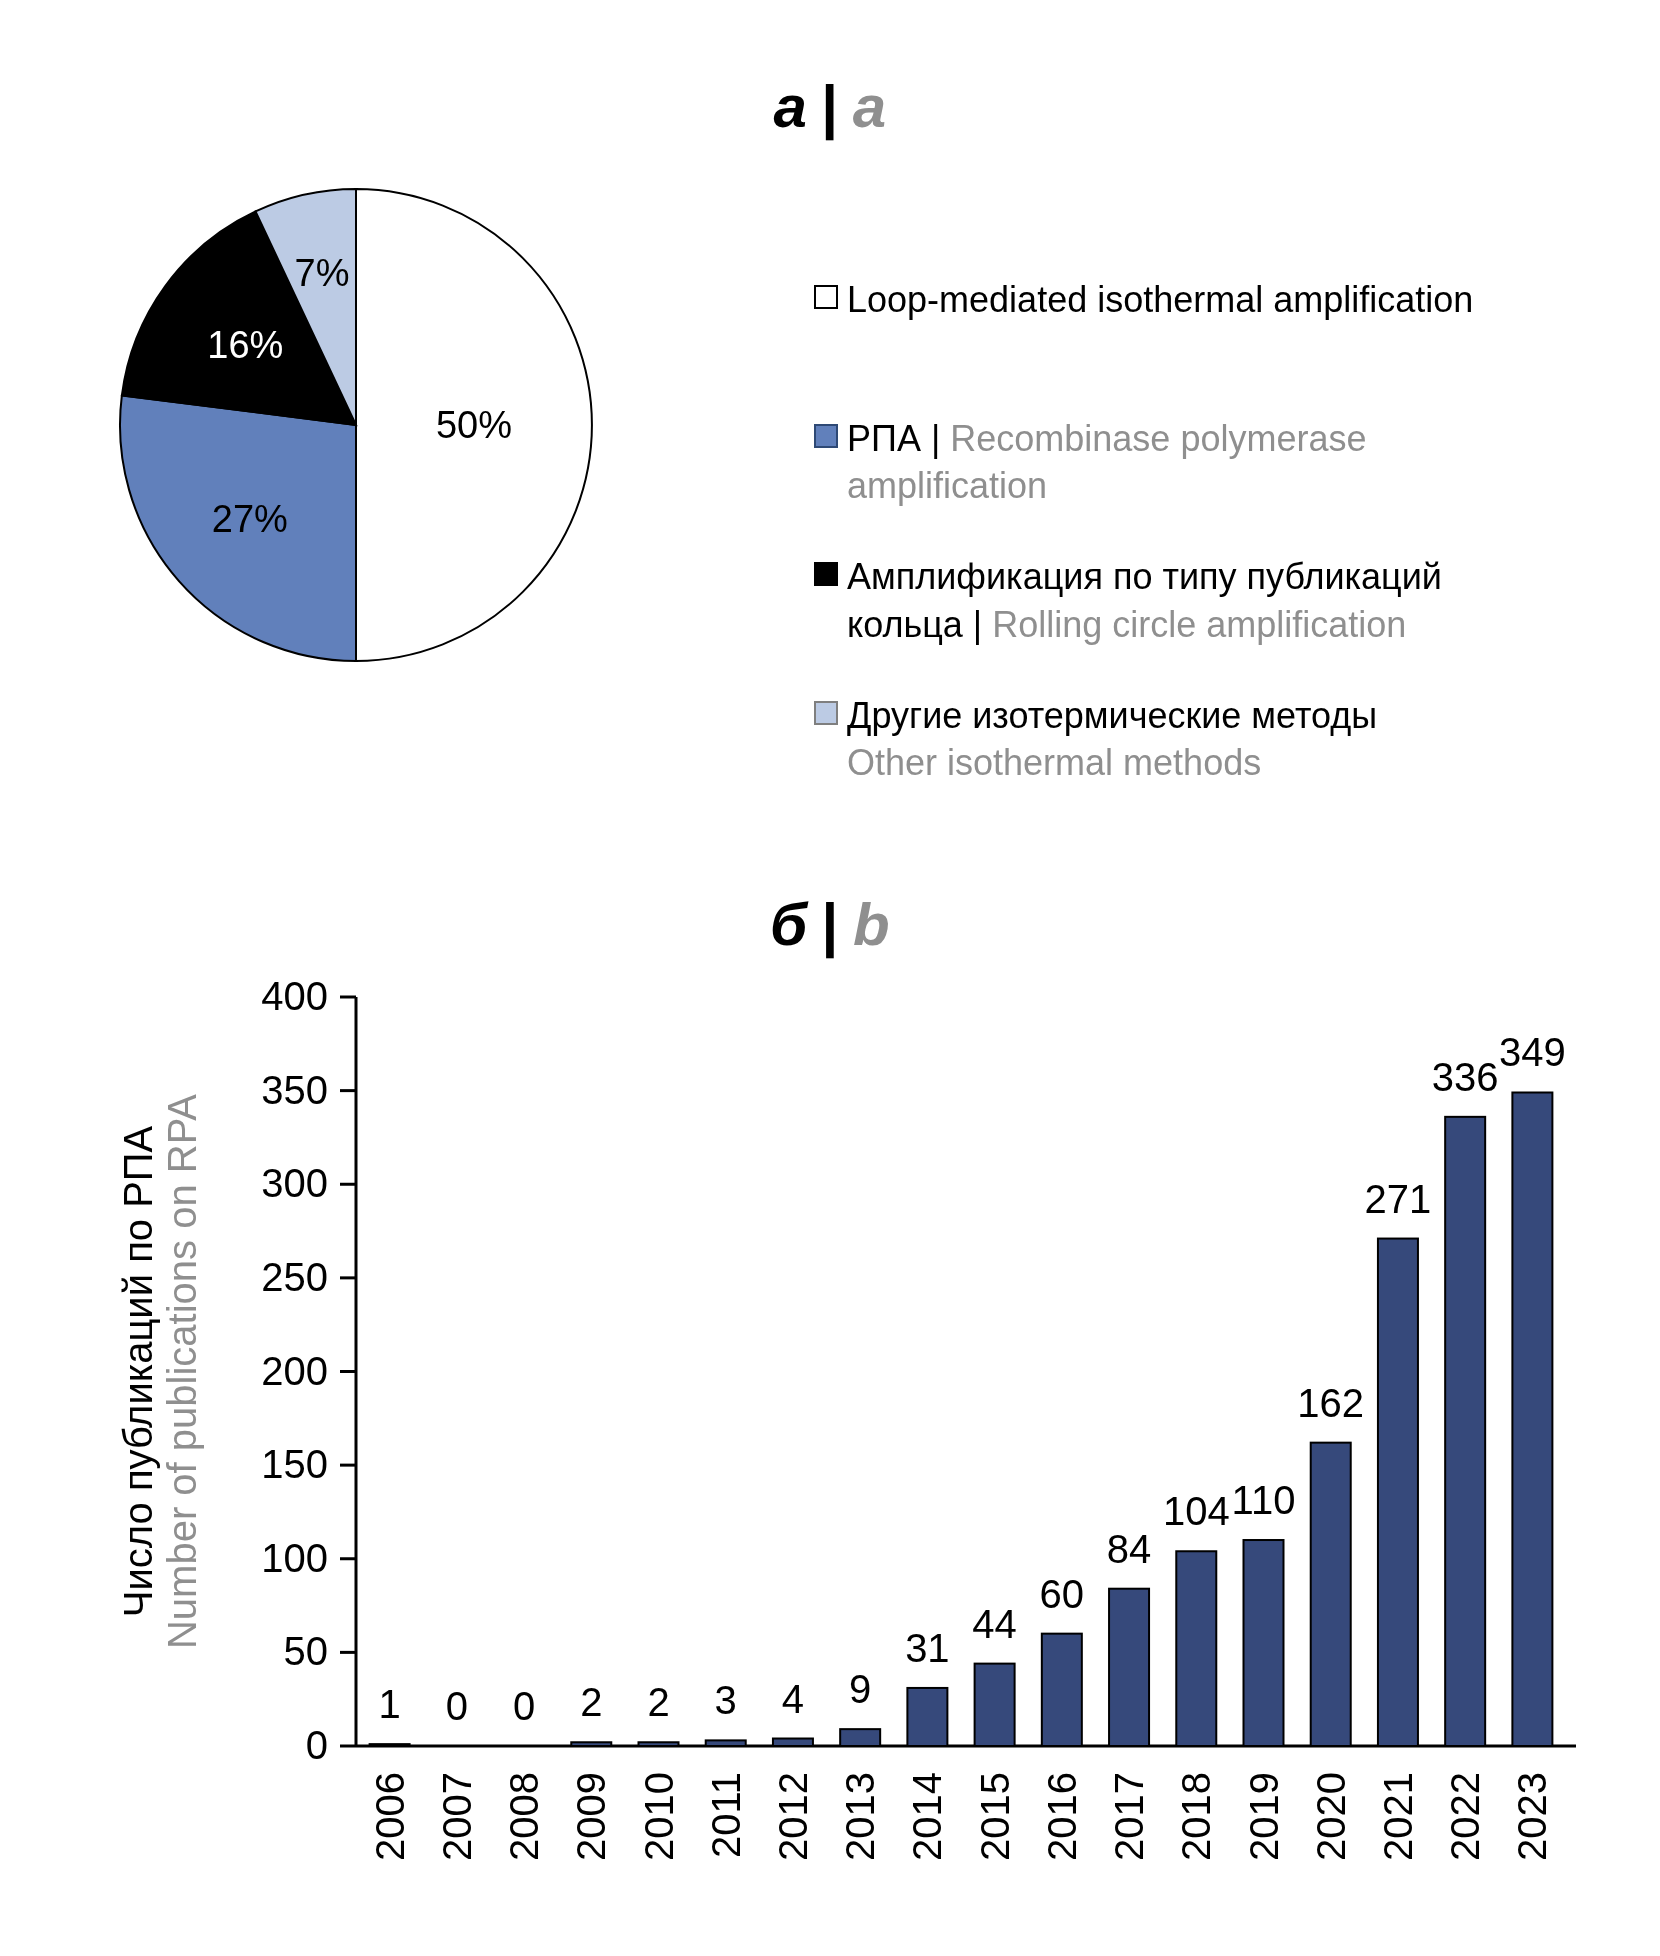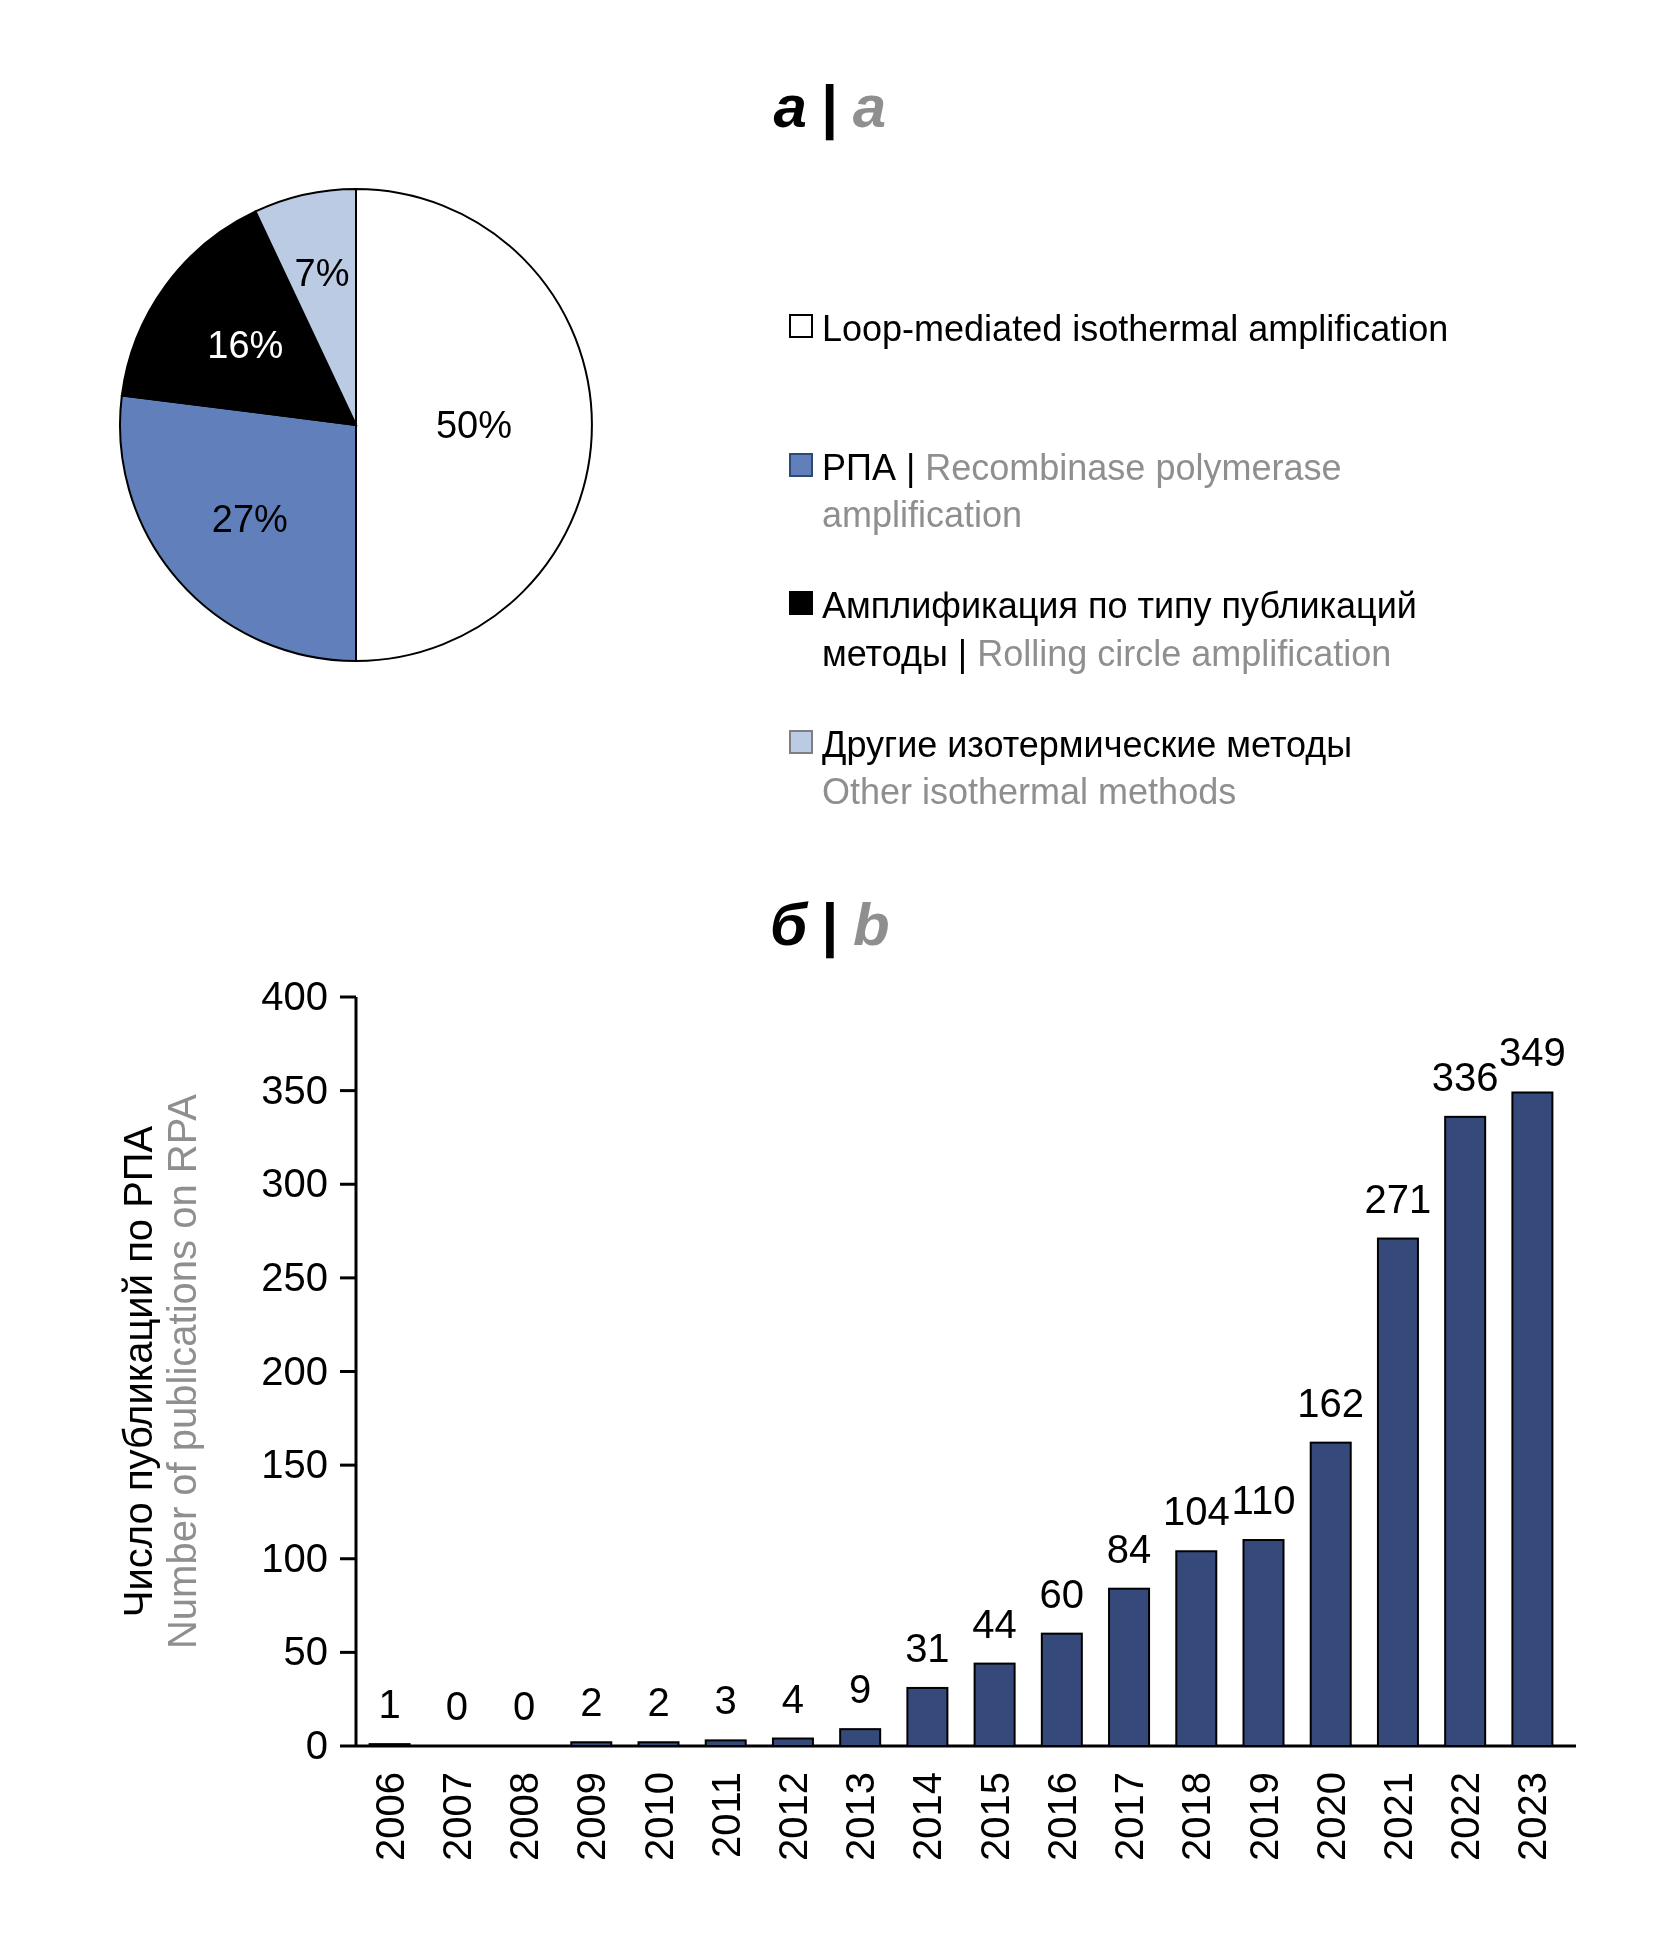--- a/index.html
+++ b/index.html
@@ -10,21 +10,21 @@
   .panel-title{
     position:absolute;left:0;width:1660px;text-align:center;
     font-size:60px;letter-spacing:0.5px;
   }
   .panel-title .ru{font-style:italic;font-weight:700;color:#000;}
   .panel-title .pipe{font-style:normal;font-weight:600;color:#000;padding:0 14px;}
   .panel-title .en{font-style:italic;font-weight:700;color:#8f8f8f;}
   #title-a{top:72px;}
   #title-b{top:878px;margin-top:12px;}
   #pie-chart{position:absolute;left:98px;top:167px;}
-  #legend{position:absolute;left:789px;top:276px;width:790px;margin-top:29px;}
+  #legend{position:absolute;left:814px;top:276px;width:790px;}
   .legend-item{display:flex;align-items:flex-start;margin-bottom:44px;}
   .legend-item.first{margin-bottom:92px;}
   .legend-marker{
     flex:0 0 auto;width:24px;height:24px;margin-top:9px;margin-right:9px;
     box-sizing:border-box;
   }
   .legend-text{font-size:36px;line-height:1.31;}
   .legend-text .blk{color:#000;}
   .legend-text .gry{color:#8f8f8f;}
   #bar-chart{position:absolute;left:0;top:950px;}
@@ -52,21 +52,21 @@
     <div class="legend-item first">
       <div class="legend-marker" style="background: rgb(255, 255, 255); border: 2px solid rgb(0, 0, 0);"></div>
       <div class="legend-text"><span class="blk">Loop-mediated isothermal amplification</span></div>
     </div>
     <div class="legend-item">
       <div class="legend-marker" style="background: rgb(97, 128, 187); border: 2px solid rgb(46, 73, 117);"></div>
       <div class="legend-text"><span class="blk">РПА | </span><span class="gry">Recombinase polymerase</span><br><span class="gry">amplification</span></div>
     </div>
     <div class="legend-item">
       <div class="legend-marker" style="background: rgb(0, 0, 0); border: 2px solid rgb(0, 0, 0);"></div>
-      <div class="legend-text"><span class="blk">Амплификация по типу публикаций</span><br><span class="blk">методы | </span><span class="gry">Rolling circle amplification</span></div>
+      <div class="legend-text"><span class="blk">Амплификация по типу публикаций</span><br><span class="blk">кольца | </span><span class="gry">Rolling circle amplification</span></div>
     </div>
     <div class="legend-item">
       <div class="legend-marker" style="background: rgb(188, 203, 228); border: 2px solid rgb(127, 127, 127);"></div>
       <div class="legend-text"><span class="blk">Другие изотермические методы</span><br><span class="gry">Other isothermal methods</span></div>
     </div>
   </div>
 
 <div class="panel-title" id="title-b">
   <span class="ru">б</span><span class="pipe">|</span><span class="en">b</span>
 </div>

